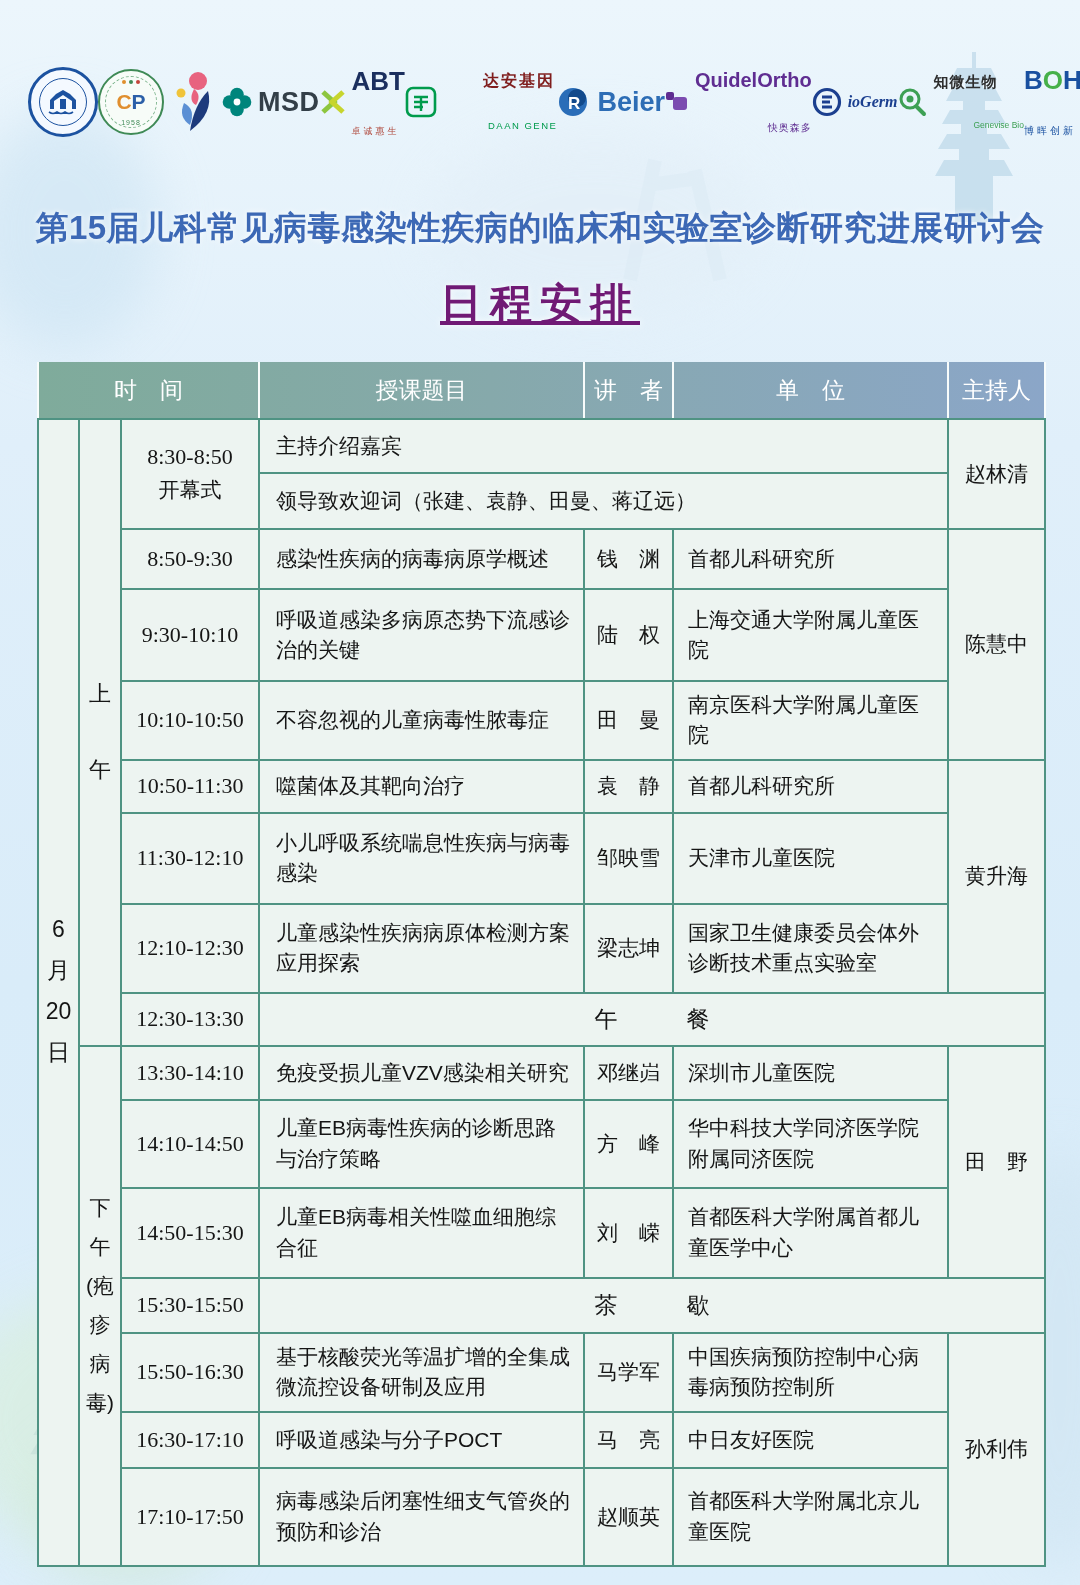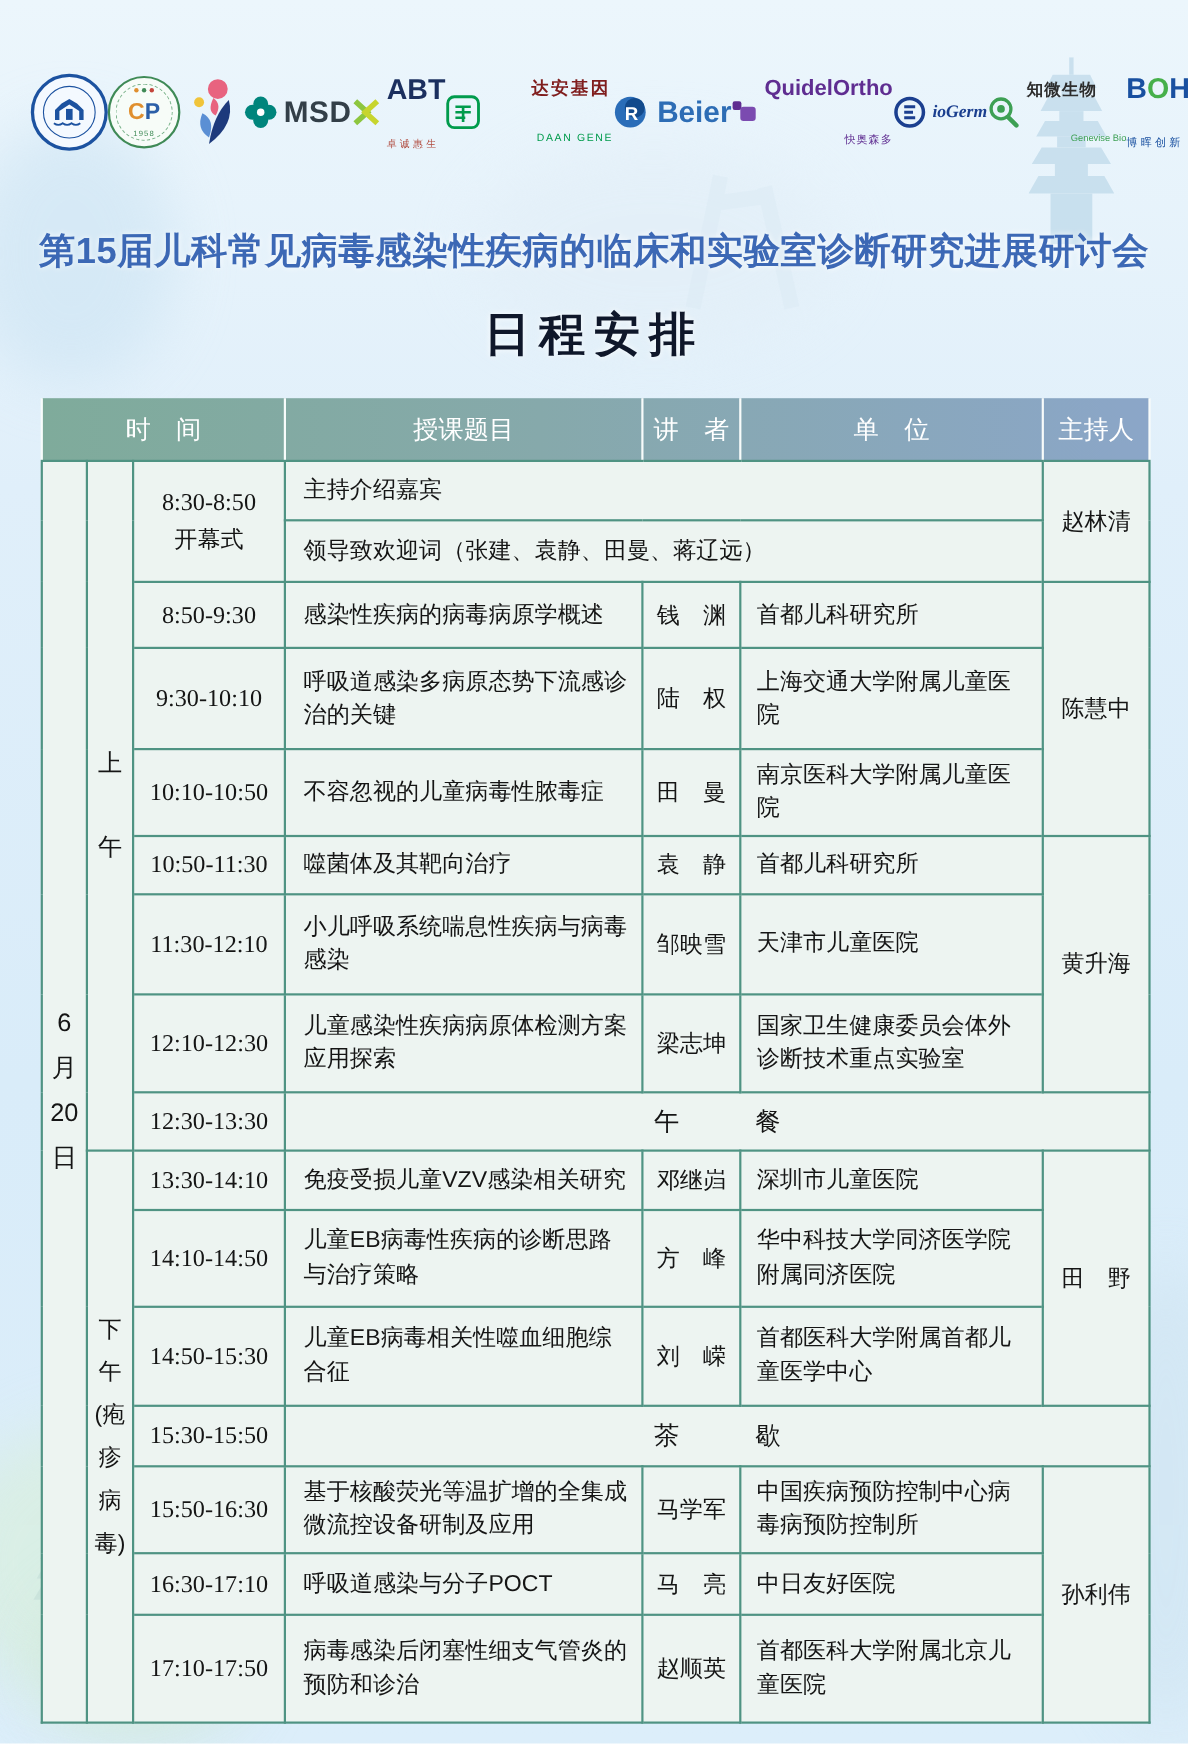--- a/index.html
+++ b/index.html
@@ -49,22 +49,22 @@
   .gen-cn{font-weight:bold;font-size:15px;color:#2d2d2d;letter-spacing:1px;}
   .gen-en{font-size:8.5px;color:#3da054;padding-left:40px;}
   .bohui-text{font-weight:bold;font-size:26px;color:#1950a0;display:flex;align-items:center;}
   .bohui-o{color:#46b04a;}
   .bohui-sub{font-size:10px;color:#1950a0;letter-spacing:3px;}
   
   .title{position:absolute;top:206px;left:0;width:100%;text-align:center;
          font-size:33px;font-weight:bold;color:#3c68b5;letter-spacing:.5px;
          text-shadow:0 0 6px rgba(255,255,255,.9);}
   .subtitle{position:absolute;top:276px;left:0;width:100%;text-align:center;
-         font-size:42px;font-weight:bold;color:#0f172a;letter-spacing:8px;
-         text-shadow:0 0 6px rgba(255,255,255,.9);}
+         font-size:42px;font-weight:bold;color:#701a75;letter-spacing:8px;
+         text-shadow:0 0 6px rgba(255,255,255,.9);text-decoration:underline;}
   
   .schedule{position:absolute;left:37px;top:362px;}
   table{border-collapse:collapse;table-layout:fixed;width:1007px;}
   col.c-date{width:41px;} col.c-ampm{width:42px;} col.c-time{width:138px;}
   col.c-topic{width:325px;} col.c-speaker{width:89px;} col.c-unit{width:275px;}
   col.c-host{width:97px;}
   thead tr{background:linear-gradient(90deg,#7fab9b 0%,#86a9ab 45%,#8ba6c8 100%);}
   th{height:54px;color:#fff;font-size:23px;font-weight:500;text-align:center;
      border-left:2px solid #f8fcfb;border-right:2px solid #f8fcfb;
      border-bottom:2px solid #4f9383;border-top:none;}

